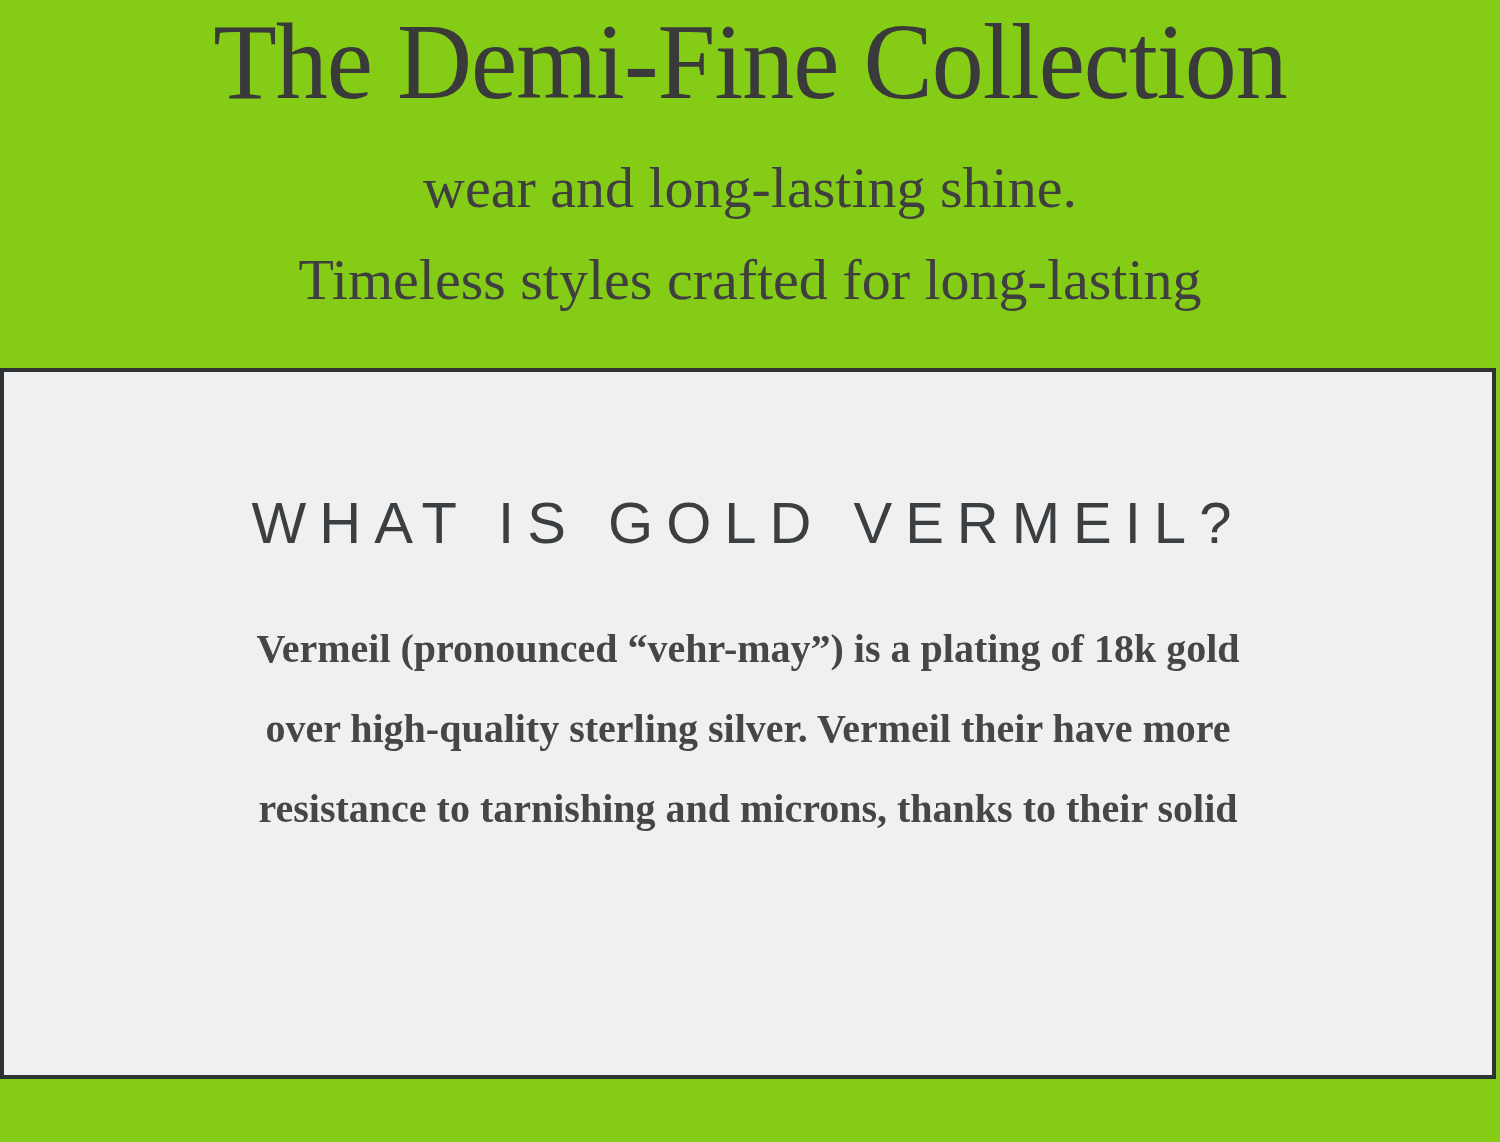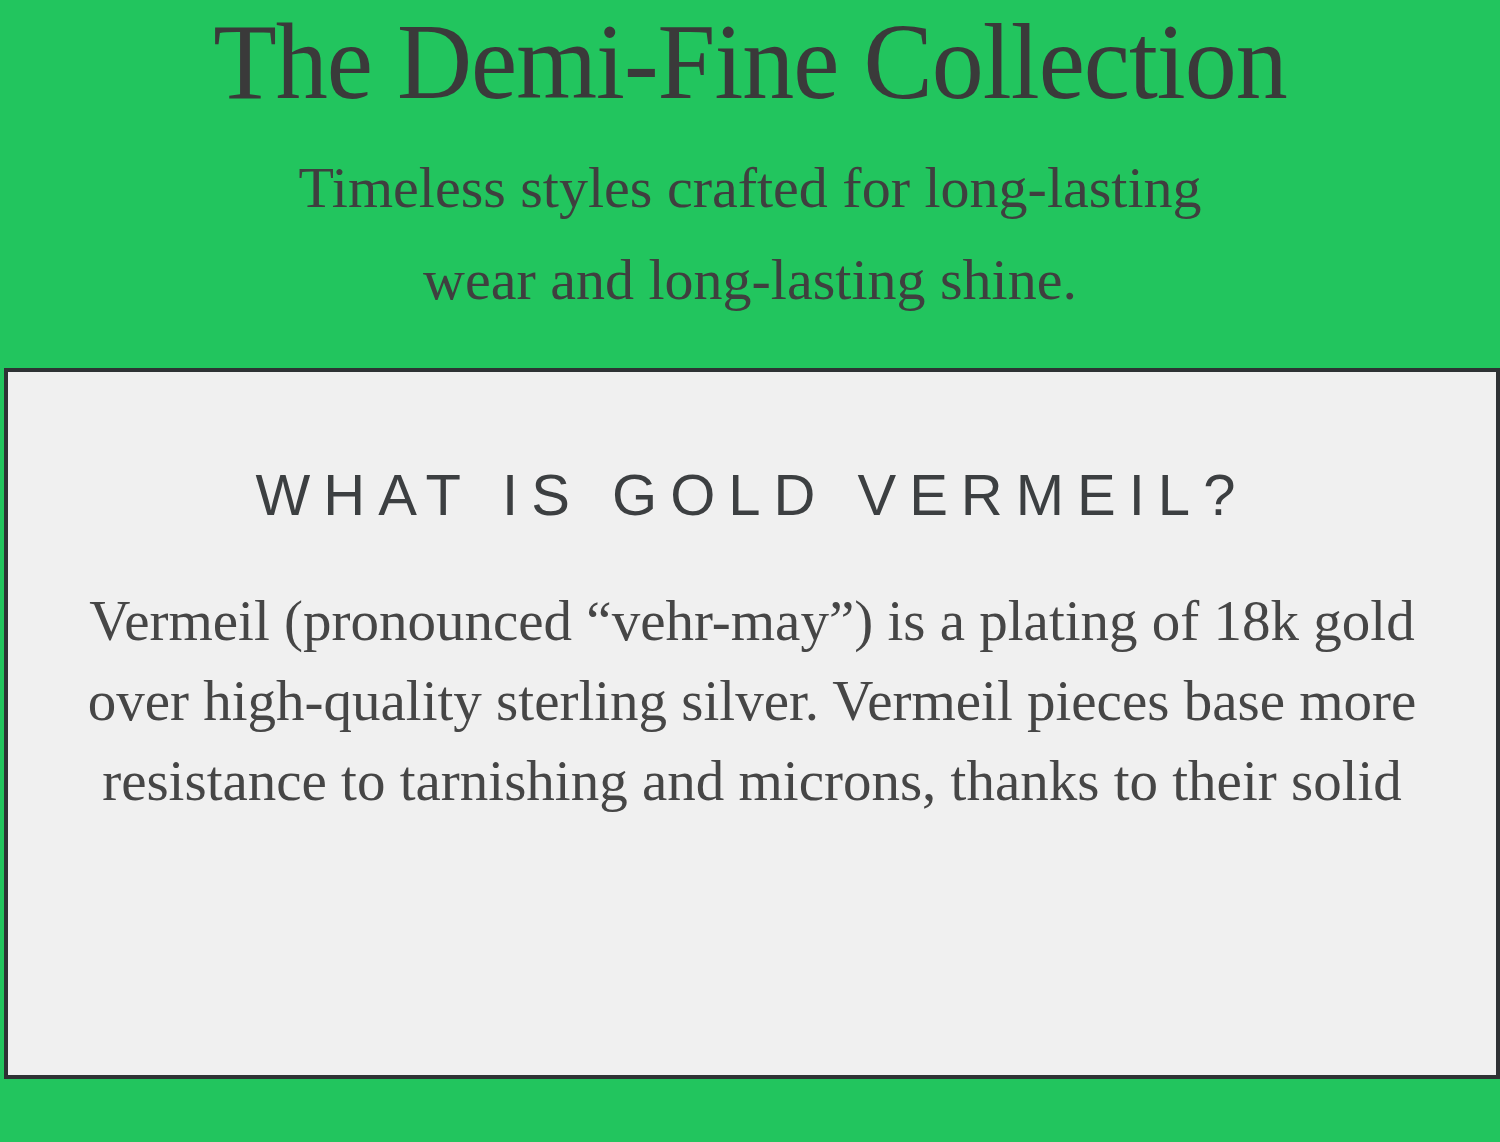--- a/index.html
+++ b/index.html
@@ -9,22 +9,22 @@
     height: 1142px;
     background: #ffffff;
     overflow: hidden;
   }
 
   .page {
     width: 1500px;
     height: 1142px;
     display: flex;
     flex-direction: column;
-    align-items: flex-end;
-    background: #22c55e;
+    align-items: flex-start;
+    background: #84cc16;
   }
 
   .hero {
     width: 100%;
     text-align: center;
     padding-top: 2px;
   }
 
   .hero-heading {
     font-family: "Liberation Serif", "DejaVu Serif", serif;
@@ -52,57 +52,57 @@
     height: 711px;
     border: 4px solid #2e3234;
     background: #f0f0f0;
     display: flex;
     flex-direction: column;
     align-items: center;
     text-align: center;
   }
 
   .info-box-title {
-    margin-top: 88px;
+    margin-top: 116px;
     font-family: "Liberation Sans", "DejaVu Sans", sans-serif;
     font-weight: 500;
     font-size: 58px;
     line-height: 1.2;
     letter-spacing: 13px;
     color: #3c3f41;
   }
 
   .info-box-body {
     margin-top: 52px;
     font-family: "Liberation Serif", "DejaVu Serif", serif;
-    font-weight: 400;
-    font-size: 57px;
+    font-weight: 700;
+    font-size: 40px;
     line-height: 80px;
     color: #464646;
   }
 
   .line { white-space: nowrap; }
 </style>
 </head>
 <body>
 
 <div class="page">
 
   <div class="hero">
     <h1 class="hero-heading">The Demi-Fine Collection</h1>
 
     <div class="hero-subheading">
+      <div class="line">wear and long-lasting shine.</div>
       <div class="line">Timeless styles crafted for long-lasting</div>
-      <div class="line">wear and long-lasting shine.</div>
     </div>
   </div>
 
   <div class="info-box">
     <h2 class="info-box-title">WHAT IS GOLD VERMEIL?</h2>
 
     <div class="info-box-body">
       <div class="line">Vermeil (pronounced “vehr-may”) is a plating of 18k gold</div>
-      <div class="line">over high-quality sterling silver. Vermeil pieces base more</div>
+      <div class="line">over high-quality sterling silver. Vermeil their have more</div>
       <div class="line">resistance to tarnishing and microns, thanks to their solid</div>
     </div>
   </div>
 
 </div>
 
 </body></html>

